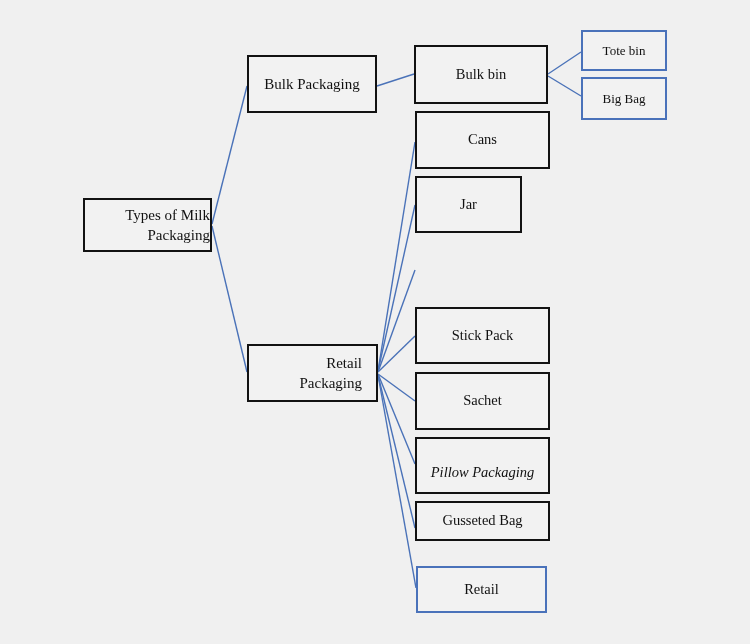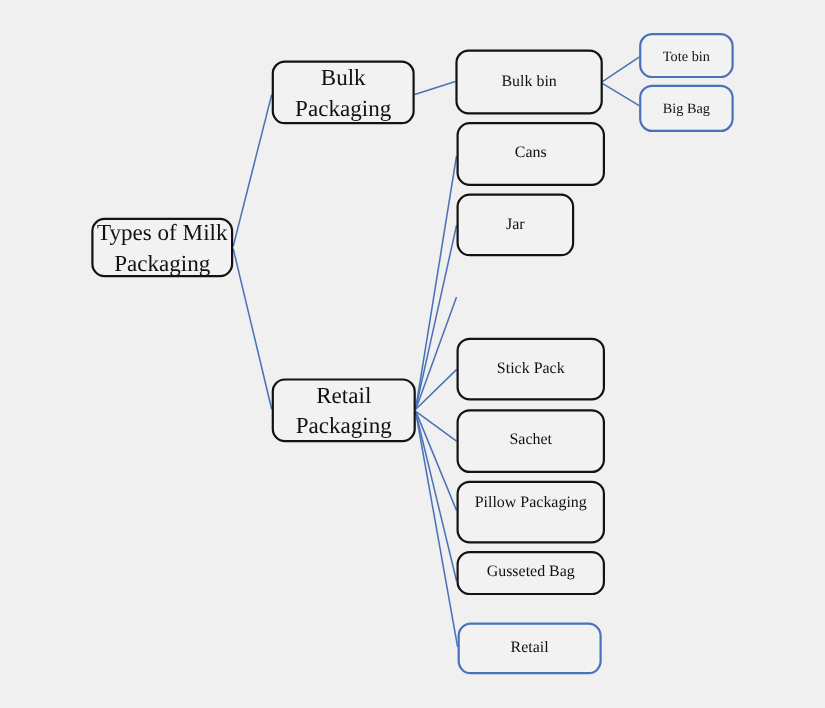--- a/index.html
+++ b/index.html
@@ -20,46 +20,47 @@
     left: 0;
     top: 0;
     width: 750px;
     height: 644px;
   }
   .node {
     position: absolute;
     box-sizing: border-box;
     background: #f2f2f2;
     border: 2px solid #121212;
-    border-radius: 12px;
+    border-radius: 0;
     display: flex;
     align-items: center;
     justify-content: center;
-    text-align: center;
+    text-align: right;
     color: #111111;
     font-size: 14.5px;
     line-height: 1.35;
   }
   .node.blue {
     border-color: #4a72ba;
     border-width: 2px;
   }
   .node.big {
-    font-size: 21px;
+    font-size: 15px;
     font-family: Liberation Serif, serif;
   }
   .node.small {
     font-size: 13px;
   }
   .node.wrap-narrow {
     padding: 16px 14px;
   }
   .node.text-top {
     align-items: flex-start;
-    padding-top: 9px;
+    padding-top: 24px;
+    font-style: italic;
   }
 </style>
 </head>
 <body>
 
 <div class="canvas">
 
   <svg class="edges" width="750" height="644" viewBox="0 0 750 644" stroke="#4a72b8" stroke-width="1.4" fill="none">
     <line x1="212" y1="224" x2="247" y2="86"></line>
     <line x1="212" y1="226" x2="247" y2="372"></line>

